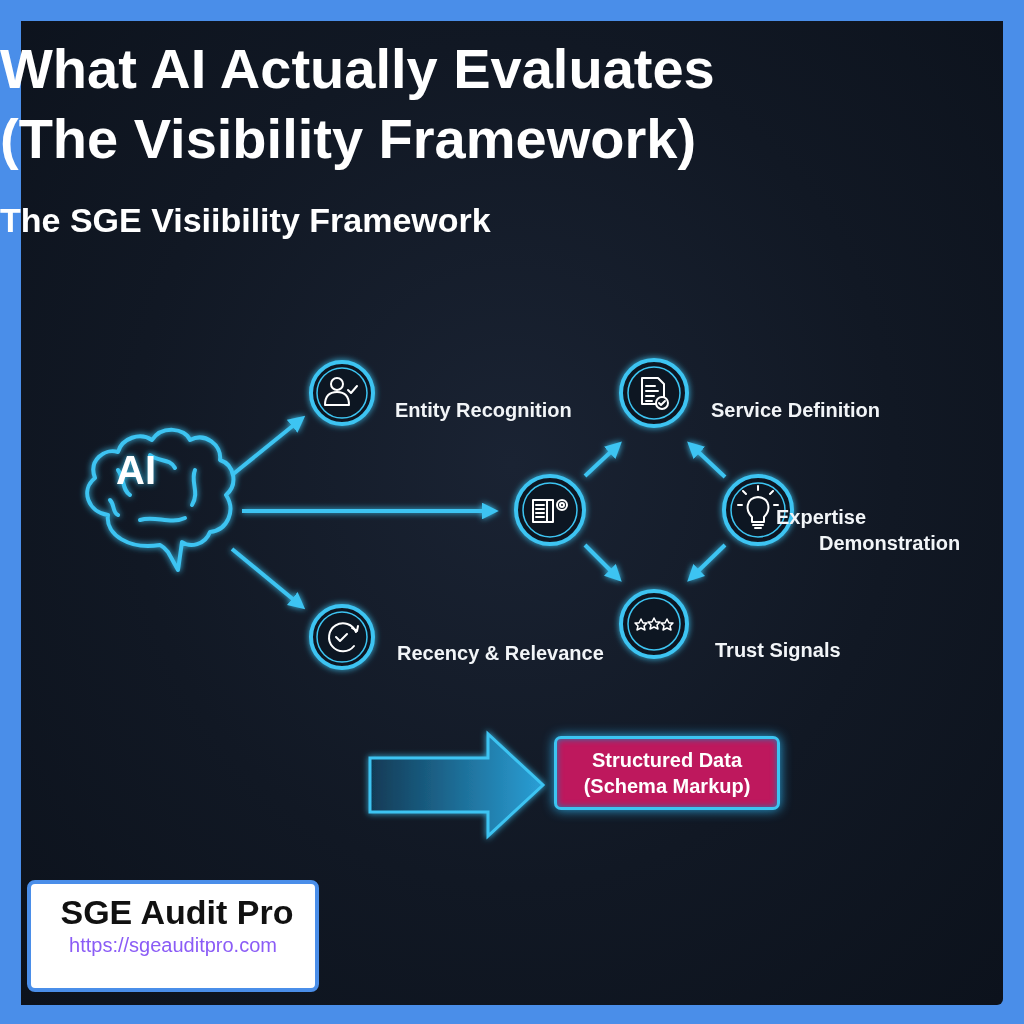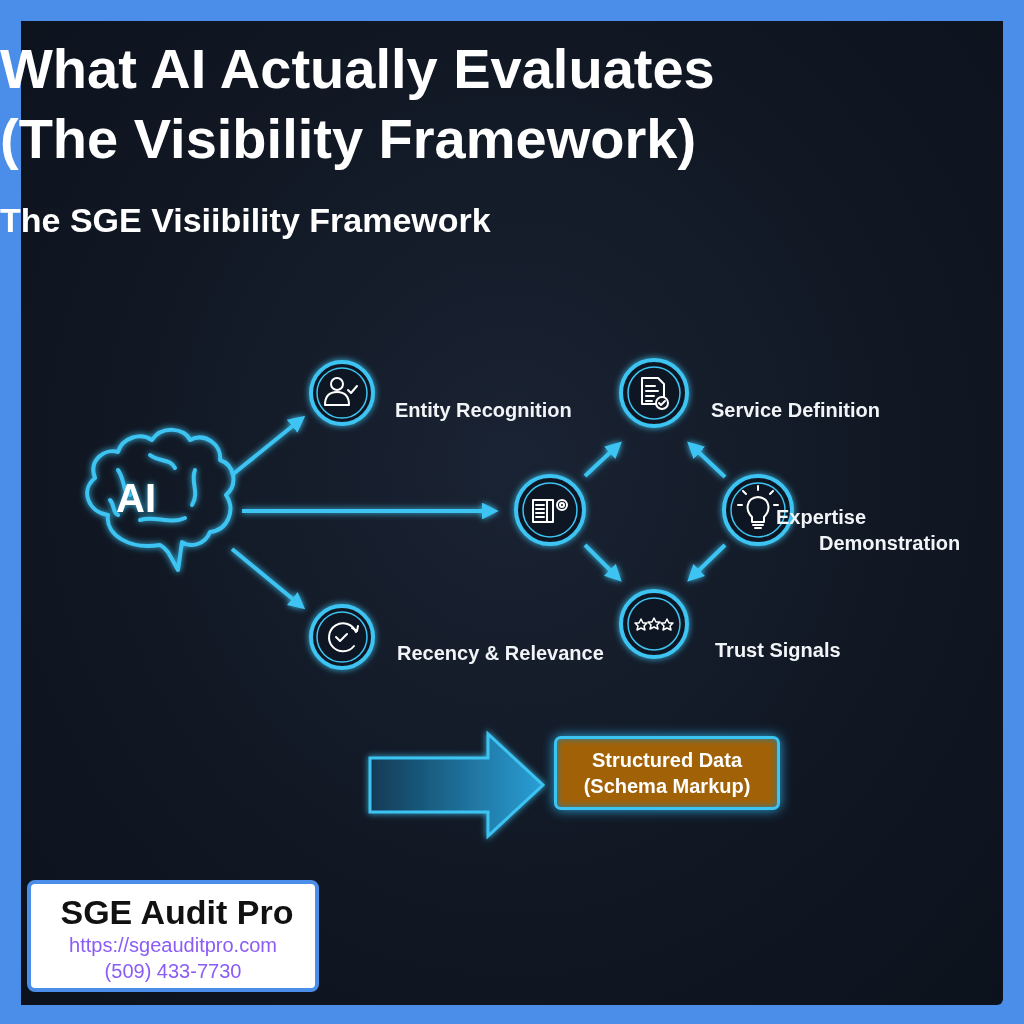--- a/index.html
+++ b/index.html
@@ -4,22 +4,22 @@
 <style>
   html,body{margin:0;padding:0;}
   body{width:1024px;height:1024px;background:#4a8ee9;position:relative;overflow:hidden;font-family:"Liberation Sans",sans-serif;}
   .panel{position:absolute;left:21px;top:21px;width:982px;height:984px;background:radial-gradient(ellipse at 50% 45%,#1a2333 0%,#111824 55%,#0c121c 100%);border-radius:0 0 6px 0;}
   .title{position:absolute;left:0;width:1024px;color:#fff;font-weight:bold;}
   .t1{top:38px;font-size:56px;line-height:62px;}
   .t2{top:108px;font-size:56px;line-height:62px;}
   .sub{top:200px;font-size:34px;line-height:40px;}
   svg.diagram{position:absolute;left:0;top:0;width:1024px;height:1024px;}
   .label{position:absolute;color:#f2f5f8;font-weight:bold;font-size:20px;line-height:26px;white-space:nowrap;margin-top:18px;}
-  .ai-text{position:absolute;left:116px;top:476px;color:#fff;font-weight:bold;font-size:40px;text-shadow:0 0 6px #39c3ef;}
-  .struct-box{position:absolute;left:554px;top:736px;width:220px;height:68px;border:3px solid #3cc4f2;border-radius:7px;box-shadow:0 0 12px #2aa8e0, inset 0 0 6px #1b7fb0;background:#a16207;color:#fff;font-weight:bold;font-size:20px;line-height:26px;text-align:center;display:flex;flex-direction:column;justify-content:center;}
+  .ai-text{position:absolute;left:116px;top:448px;color:#fff;font-weight:bold;font-size:40px;text-shadow:0 0 6px #39c3ef;}
+  .struct-box{position:absolute;left:554px;top:736px;width:220px;height:68px;border:3px solid #3cc4f2;border-radius:7px;box-shadow:0 0 12px #2aa8e0, inset 0 0 6px #1b7fb0;background:#be185d;color:#fff;font-weight:bold;font-size:20px;line-height:26px;text-align:center;display:flex;flex-direction:column;justify-content:center;}
   .brand{position:absolute;left:27px;top:880px;width:292px;height:112px;background:#fff;border:4px solid #4a8ee9;border-radius:8px;box-sizing:border-box;text-align:center;color:#111;}
   .brand-name{font-weight:bold;font-size:34px;line-height:40px;margin-top:8px;padding-left:8px;}
   .brand-url,.brand-phone{font-size:20px;line-height:26px;color:#8b5cf6;}
 </style>
 </head>
 <body>
 
 <div class="panel"></div>
 
 <div class="title t1">What AI Actually Evaluates</div>
@@ -126,14 +126,13 @@
 <div class="label" style="left:397px;top:622px;">Recency &amp; Relevance</div>
 
 <div class="struct-box">
   <span>Structured Data</span>
   <span>(Schema Markup)</span>
 </div>
 
 <div class="brand">
   <div class="brand-name">SGE Audit Pro</div>
   <div class="brand-url">https://sgeauditpro.com</div>
-  <div class="brand-phone">(509) 433-7730</div>
 </div>
 
 </body></html>

